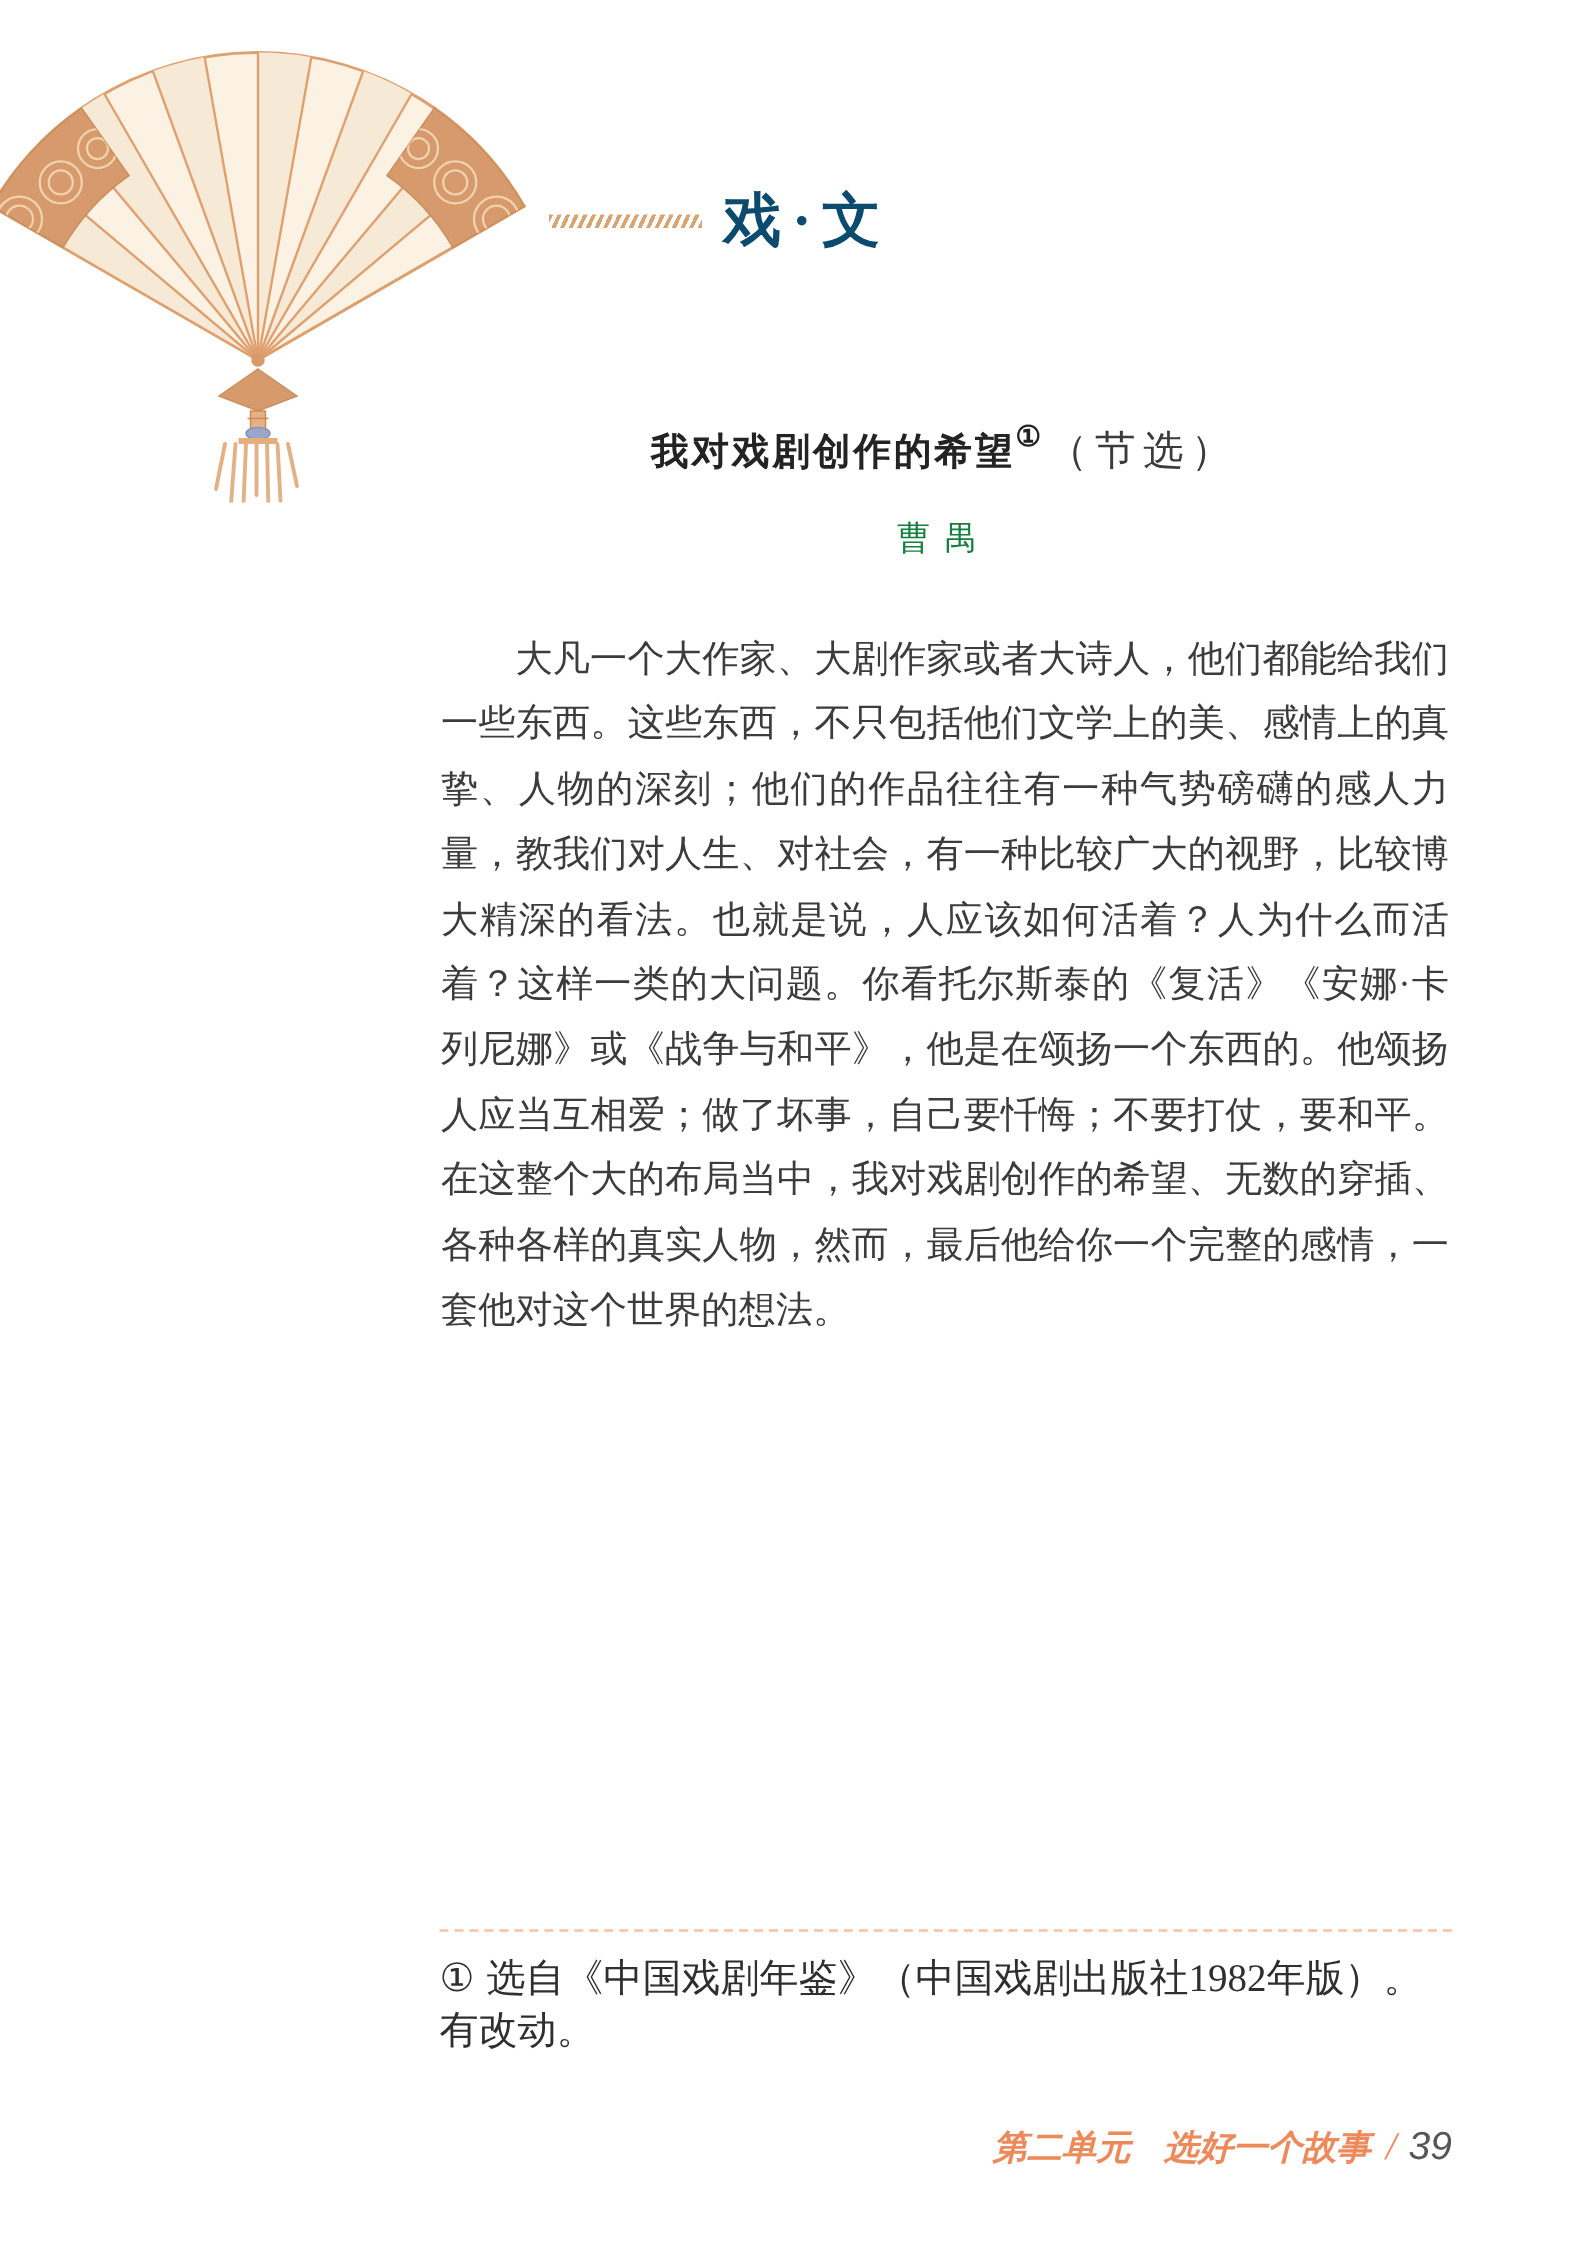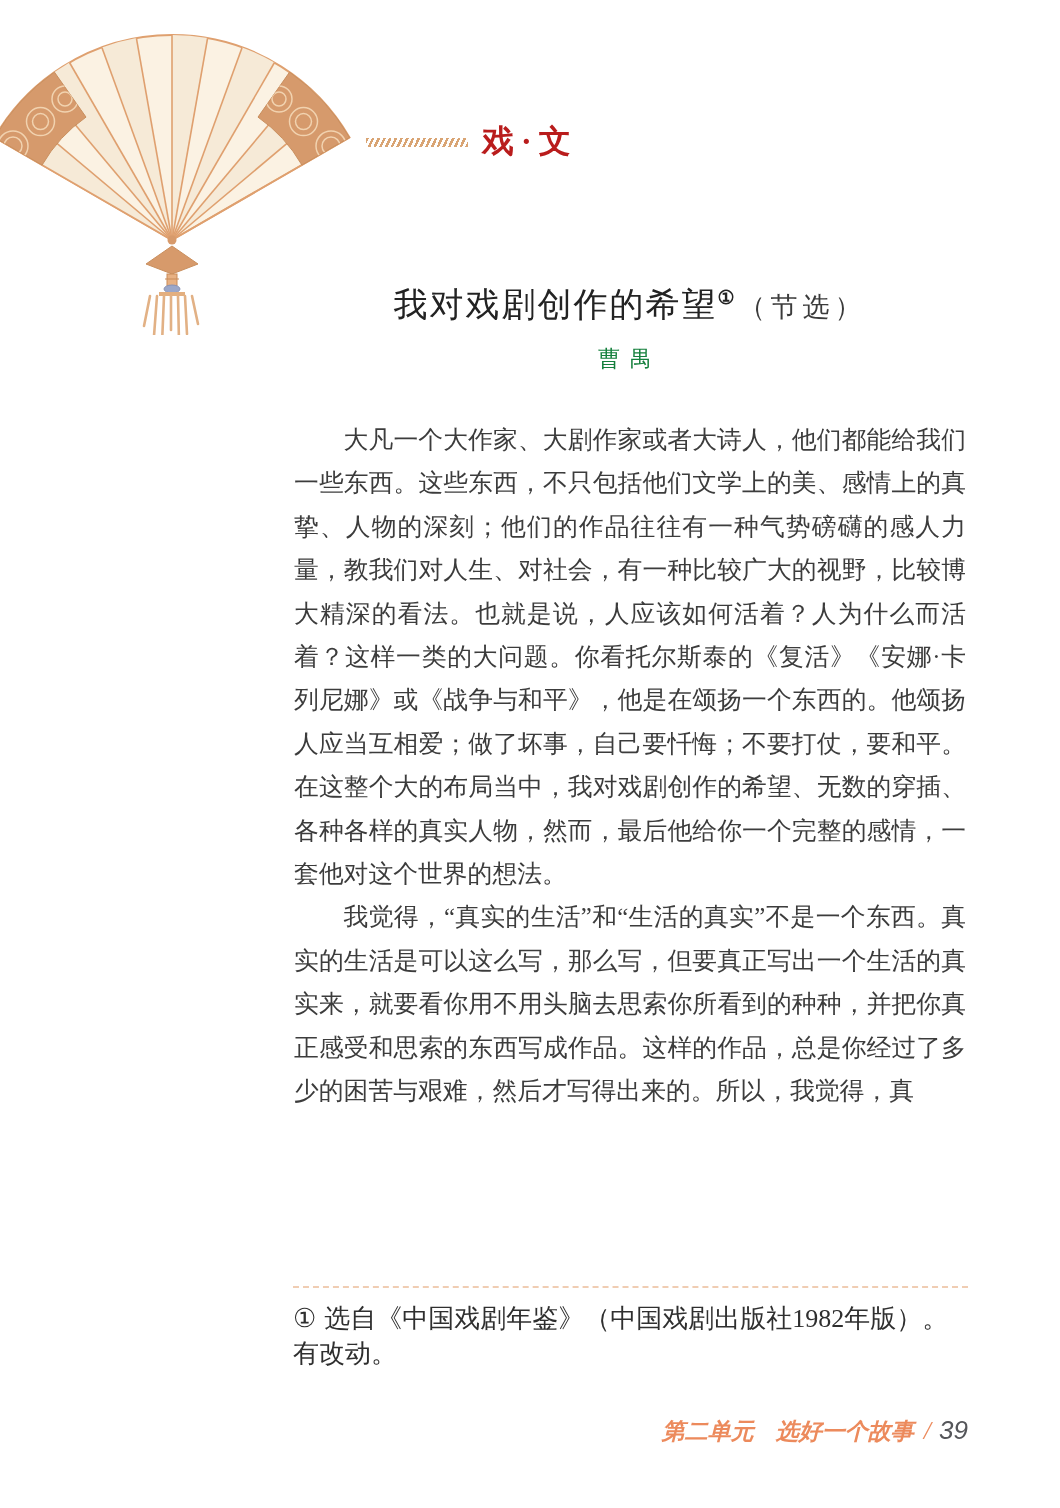--- a/index.html
+++ b/index.html
@@ -33,38 +33,38 @@
     display: flex;
     align-items: center;
     gap: 14px;
   }
   .hatch-line {
     width: 102px;
     height: 9px;
     background: repeating-linear-gradient(115deg, #d9a473 0 2.5px, rgba(0,0,0,0) 2.5px 5.2px);
   }
   .chapter-label {
-    font-size: 32px;
+    font-size: 39px;
     font-weight: bold;
     letter-spacing: 7px;
-    color: #b91c1c;
+    color: #0c4a6e;
   }
 
   
   .title-row {
     position: absolute;
     left: 294px;
     top: 282px;
     width: 672px;
     text-align: center;
     white-space: nowrap;
   }
   .article-title {
-    font-size: 34px;
-    font-weight: normal;
+    font-size: 25px;
+    font-weight: bold;
     color: #232323;
     letter-spacing: 2px;
   }
   .title-sup {
     font-size: 19px;
     font-weight: bold;
     color: #232323;
     position: relative;
     top: -12px;
   }
@@ -231,21 +231,20 @@
 </div>
 
 <div class="title-row">
   <span class="article-title">我对戏剧创作的希望</span><span class="title-sup">①</span><span class="title-subtitle">（节选）</span>
 </div>
 
 <div class="article-author">曹禺</div>
 
 <div class="article-body">
   <p>大凡一个大作家、大剧作家或者大诗人，他们都能给我们一些东西。这些东西，不只包括他们文学上的美、感情上的真挚、人物的深刻；他们的作品往往有一种气势磅礴的感人力量，教我们对人生、对社会，有一种比较广大的视野，比较博大精深的看法。也就是说，人应该如何活着？人为什么而活着？这样一类的大问题。你看托尔斯泰的《复活》《安娜·卡列尼娜》或《战争与和平》，他是在颂扬一个东西的。他颂扬人应当互相爱；做了坏事，自己要忏悔；不要打仗，要和平。在这整个大的布局当中，我对戏剧创作的希望、无数的穿插、各种各样的真实人物，然而，最后他给你一个完整的感情，一套他对这个世界的想法。</p>
-  <p>我觉得，“真实的生活”和“生活的真实”不是一个东西。真实的生活是可以这么写，那么写，但要真正写出一个生活的真实来，就要看你用不用头脑去思索你所看到的种种，并把你真正感受和思索的东西写成作品。这样的作品，总是你经过了多少的困苦与艰难，然后才写得出来的。所以，我觉得，真</p>
 </div>
 
 <div class="footnote">
   <span class="footnote-marker">①</span><span>选自《中国戏剧年鉴》（中国戏剧出版社1982年版）。有改动。</span>
 </div>
 
 <div class="page-footer">
   <span class="footer-unit">第二单元</span>
   <span class="footer-title">选好一个故事</span>
   <span class="footer-sep">/</span>

